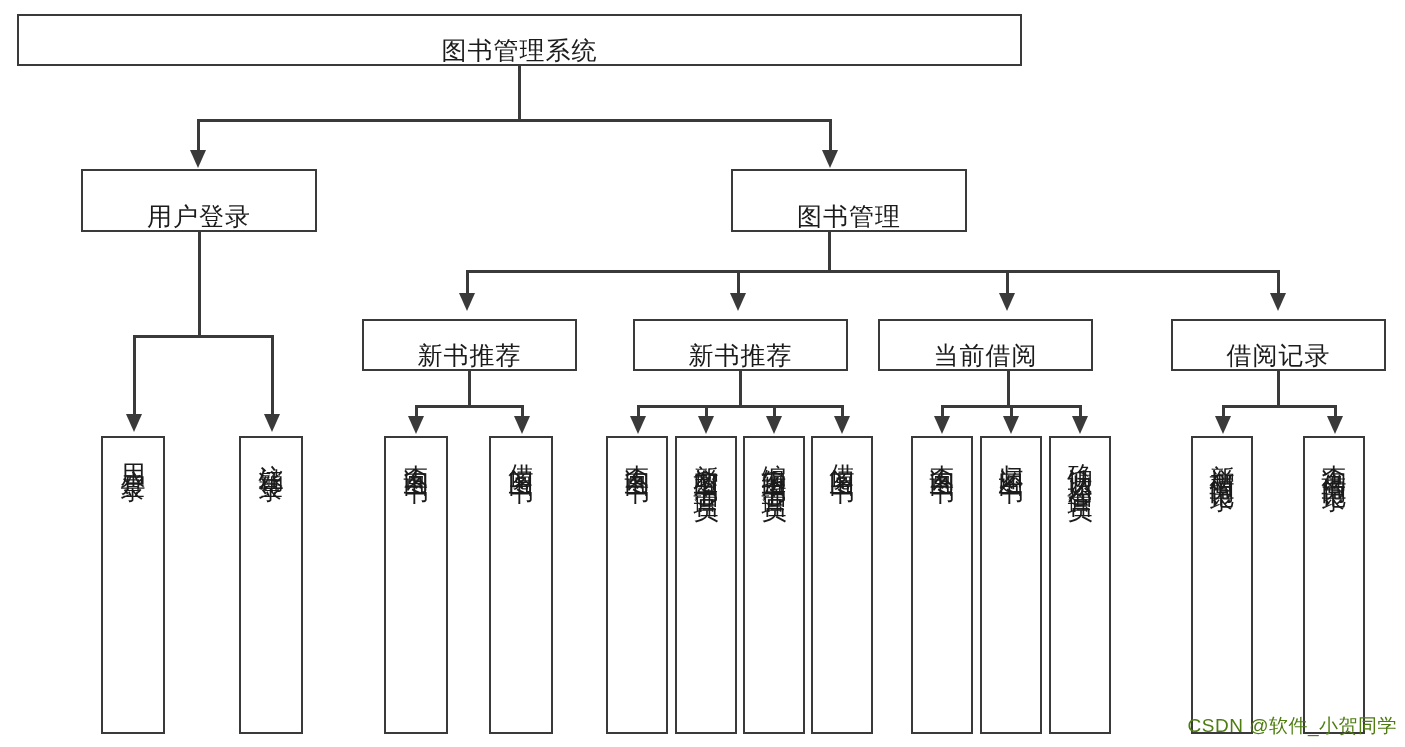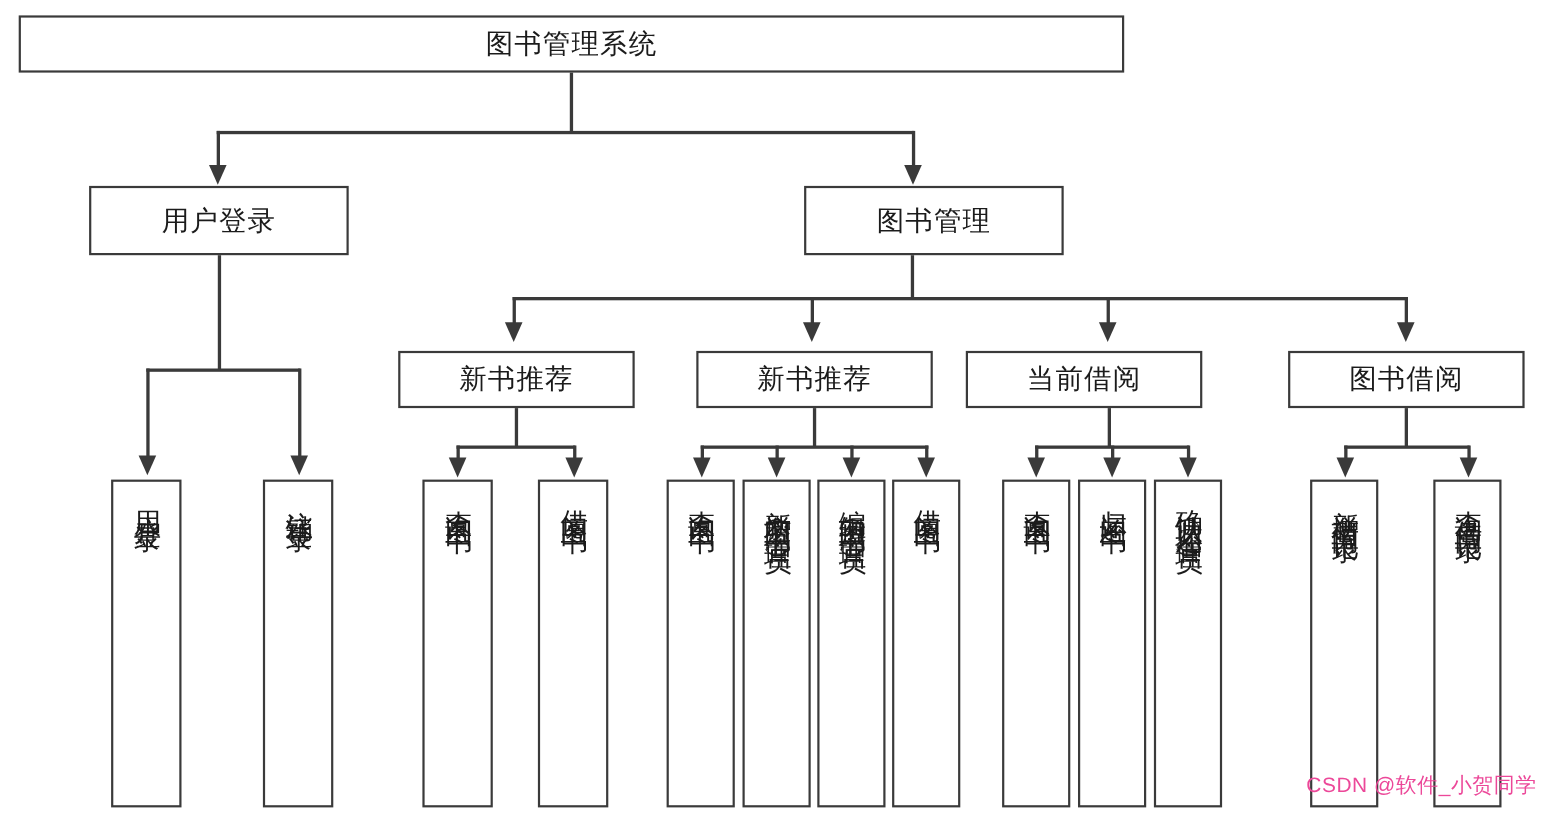--- a/index.html
+++ b/index.html
@@ -19,21 +19,21 @@
     background: #ffffff;
     overflow: hidden;
   }
   
   .node {
     position: absolute;
     box-sizing: border-box;
     background: #ffffff;
     border: 2.5px solid #3a3a3a;
     display: flex;
-    align-items: center;
+    align-items: flex-end;
     justify-content: center;
     text-align: center;
   }
   .node .label {
     font-size: 25px;
     line-height: 1.12;
     color: #1b1b1b;
     letter-spacing: 1px;
     white-space: nowrap;
   }
@@ -65,23 +65,23 @@
     width: 0;
     height: 0;
     border-left: 8px solid transparent;
     border-right: 8px solid transparent;
     border-top: 18px solid #3a3a3a;
   }
   
   #watermark {
     position: absolute;
     right: 8px;
-    bottom: 20px;
+    bottom: 8px;
     font-size: 19px;
-    color: #ec4899;
+    color: #4d7c0f;
     letter-spacing: 0.5px;
     white-space: nowrap;
     user-select: none;
   }
 </style>
 </head>
 <body>
 
 <div id="canvas">
 
@@ -131,21 +131,21 @@
   <div class="node" id="n-new-book" style="left:362px; top:319px; width:215px; height:52px;">
     <span class="label">新书推荐</span>
   </div>
   <div class="node" id="n-book-borrow" style="left:633px; top:319px; width:215px; height:52px;">
     <span class="label">新书推荐</span>
   </div>
   <div class="node" id="n-current-borrow" style="left:878px; top:319px; width:215px; height:52px;">
     <span class="label">当前借阅</span>
   </div>
   <div class="node" id="n-borrow-record" style="left:1171px; top:319px; width:215px; height:52px;">
-    <span class="label">图书借阅</span>
+    <span class="label">借阅记录</span>
   </div>
 
   <div class="vline" style="left:468px; top:371px; height:36px;"></div>
   <div class="hline" style="left:415px; top:405px; width:108px;"></div>
   <div class="vline" style="left:415px; top:405px; height:12px;"></div>
   <div class="arrow" style="left:408px; top:416px;"></div>
   <div class="vline" style="left:521px; top:405px; height:12px;"></div>
   <div class="arrow" style="left:514px; top:416px;"></div>
 
   <div class="vline" style="left:739px; top:371px; height:36px;"></div>

